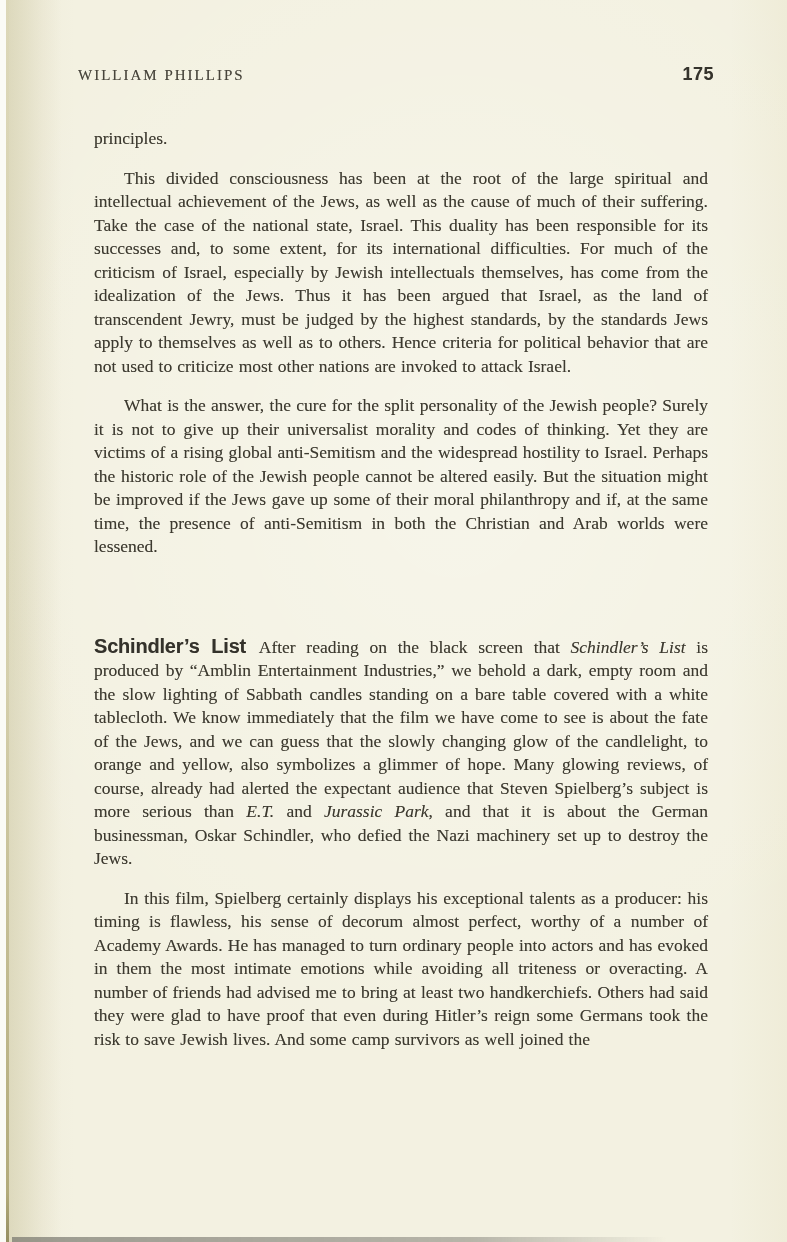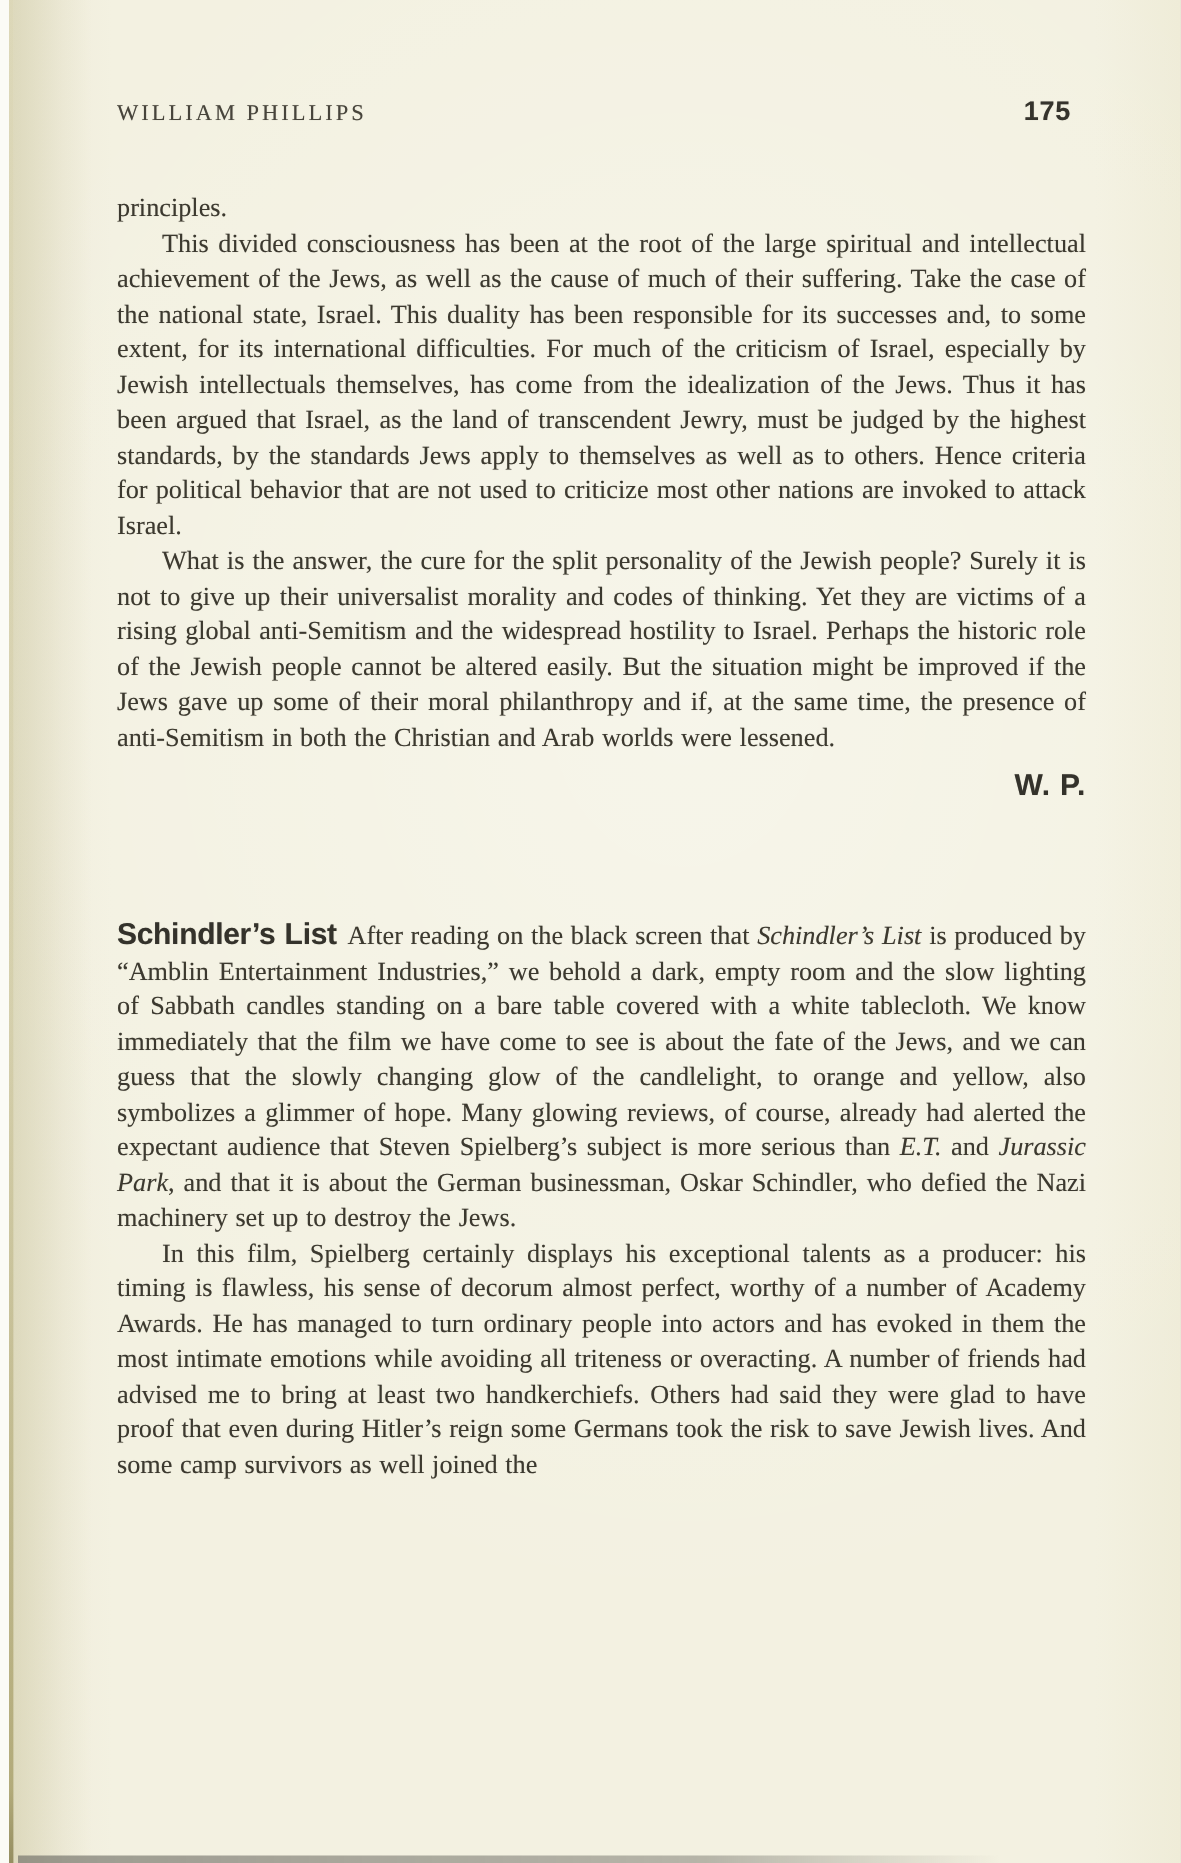--- a/index.html
+++ b/index.html
@@ -67,21 +67,21 @@
     font-weight: bold;
     font-size: 18px;
     letter-spacing: 0.5px;
     color: #35332c;
     margin-right: 10px;
   }
   .body-text {
     margin-top: 42px;
   }
   .body-par {
-    margin: 0;
+    margin: 16px;
     font-size: 17.5px;
     line-height: 23.5px;
     text-align: justify;
     word-spacing: 0.04em;
   }
   .body-par.indent { text-indent: 30px; }
   .signature {
     text-align: right;
     font-family: "Liberation Sans", "DejaVu Sans", sans-serif;
     font-weight: bold;
@@ -113,21 +113,20 @@
 
     <div class="running-header">
       <span class="author">WILLIAM PHILLIPS</span>
       <span class="pagenum">175</span>
     </div>
 
     <div class="body-text">
       <p class="body-par">principles.</p>
       <p class="body-par indent">This divided consciousness has been at the root of the large spiritual and intellectual achievement of the Jews, as well as the cause of much of their suffering. Take the case of the national state, Israel. This duality has been responsible for its successes and, to some extent, for its international difficulties. For much of the criticism of Israel, especially by Jewish intellectuals themselves, has come from the idealization of the Jews. Thus it has been argued that Israel, as the land of transcendent Jewry, must be judged by the highest standards, by the standards Jews apply to themselves as well as to others. Hence criteria for political behavior that are not used to criticize most other nations are invoked to attack Israel.</p>
       <p class="body-par indent">What is the answer, the cure for the split personality of the Jewish people? Surely it is not to give up their universalist morality and codes of thinking. Yet they are victims of a rising global anti-Semitism and the widespread hostility to Israel. Perhaps the historic role of the Jewish people cannot be altered easily. But the situation might be improved if the Jews gave up some of their moral philanthropy and if, at the same time, the presence of anti-Semitism in both the Christian and Arab worlds were lessened.</p>
-      <div class="signature">W. P.</div>
     </div>
 
     <div class="review-section">
       <p class="body-par"><b class="run-in-title">Schindler’s List</b><span><span> After reading on the black screen that </span><i>Schindler’s List</i><span> is produced by “Amblin Entertainment Industries,” we behold a dark, empty room and the slow lighting of Sabbath candles standing on a bare table covered with a white tablecloth. We know immediately that the film we have come to see is about the fate of the Jews, and we can guess that the slowly changing glow of the candlelight, to orange and yellow, also symbolizes a glimmer of hope. Many glowing reviews, of course, already had alerted the expectant audience that Steven Spielberg’s subject is more serious than </span><i>E.T.</i><span> and </span><i>Jurassic Park</i><span>, and that it is about the German businessman, Oskar Schindler, who defied the Nazi machinery set up to destroy the Jews.</span></span></p>
       <p class="body-par indent">In this film, Spielberg certainly displays his exceptional talents as a producer: his timing is flawless, his sense of decorum almost perfect, worthy of a number of Academy Awards. He has managed to turn ordinary people into actors and has evoked in them the most intimate emotions while avoiding all triteness or overacting. A number of friends had advised me to bring at least two handkerchiefs. Others had said they were glad to have proof that even during Hitler’s reign some Germans took the risk to save Jewish lives. And some camp survivors as well joined the</p>
     </div>
 
   </div>
 </div>
 

